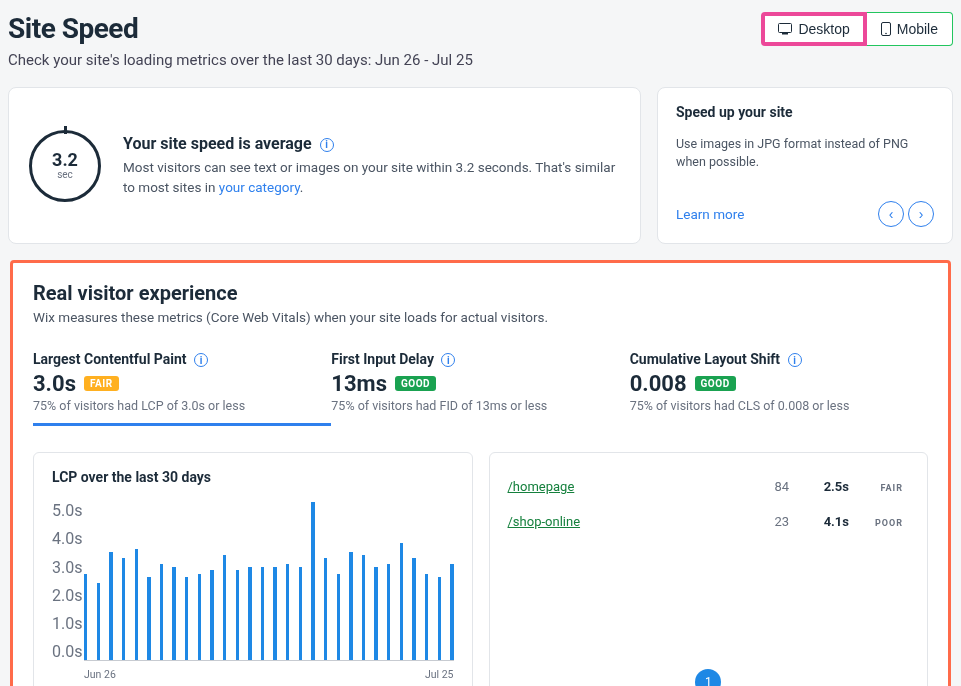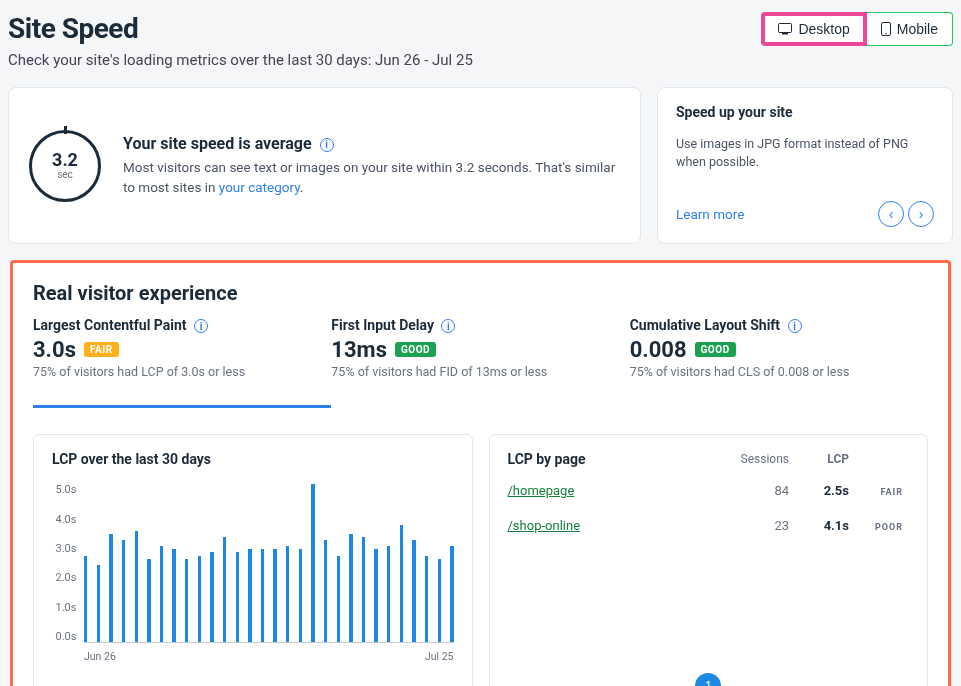--- a/index.html
+++ b/index.html
@@ -54,36 +54,36 @@
   }
 
   .visitor-panel {
     border: 3px solid #ff6b4a; border-radius: 4px; background: #fff;
     margin: 0 6px; padding: 18px 0 12px 0;
   }
   .vp-header { padding: 0 20px; }
   .vp-title { font-size: 20px; font-weight: 700; margin: 0 0 4px 0; }
   .vp-sub { font-size: 13.5px; color: #4b5563; margin: 0 0 18px 0; }
   .metrics { display: flex; padding: 0 20px; }
-  .metric { flex: 1; padding: 8px 0 26px 0; }
+  .metric { flex: 1; padding: 8px 0 10px 0; }
   .metric.active { border-bottom: 3px solid #2f80ed; }
   .metric-label { font-size: 14px; font-weight: 700; color: #1c2b39; }
   .metric-value { font-size: 22px; font-weight: 700; margin: 4px 0 2px 0; display: flex; align-items: center; gap: 8px; }
   .badge { font-size: 10px; font-weight: 700; padding: 2px 6px; border-radius: 3px; letter-spacing: 0.5px; }
   .badge.fair { background: #ffb020; color: #fff; }
   .badge.good { background: #1aa251; color: #fff; }
   .badge.poor { color: #6a7280; background: none; letter-spacing: 1px; font-size: 9px; }
   .metric-note { font-size: 12.5px; color: #6a7280; }
 
   .panels { display: flex; gap: 16px; padding: 26px 20px 0 20px; }
   .subcard { flex: 1; border: 1px solid #e2e5e9; border-radius: 6px; padding: 16px 18px; }
   .subcard h4 { margin: 0 0 16px 0; font-size: 14px; font-weight: 700; }
 
   .chart { position: relative; height: 178px; padding-left: 32px; }
-  .y-labels { position: absolute; left: 0; top: 0; bottom: 18px; width: 28px; display: flex; flex-direction: column; justify-content: space-between; font-size: 11px; color: #6a7280; text-align: right; align-items: center; }
+  .y-labels { position: absolute; left: 0; top: 0; bottom: 18px; width: 28px; display: flex; flex-direction: column; justify-content: space-between; font-size: 16px; color: #6a7280; text-align: right; }
   .plot { position: absolute; left: 32px; right: 0; top: 4px; bottom: 18px; border-bottom: 1px solid #c7cbd1; display: flex; align-items: flex-end; gap: 2.5%; }
   .bar { flex: 1; background: #1e88e5; }
   .x-labels { position: absolute; left: 32px; right: 0; bottom: -2px; display: flex; justify-content: space-between; font-size: 10.5px; color: #6a7280; text-align: center; }
 
   .tbl-head, .tbl-row { display: flex; align-items: center; font-size: 13px; }
   .tbl-head { color: #6a7280; font-size: 12px; padding-bottom: 6px; }
   .tbl-row { padding: 10px 0; }
   .c-page { flex: 1; color: #15803d; }
   .c-sess { width: 70px; text-align: right; color: #6a7280; }
   .c-lcp { width: 60px; text-align: right; font-weight: 700; }
@@ -151,20 +151,21 @@
             <span>›</span>
           </button>
       </div>
     </div>
   </div>
 </div>
 
 <div class="visitor-panel">
   <div class="vp-header">
     <h2 class="vp-title">Real visitor experience</h2>
+    <p class="vp-sub">Wix measures these metrics (Core Web Vitals) when your site loads for actual visitors.</p>
   </div>
 
   <div class="metrics" id="metrics-row">
       <div class="metric active">
         <div class="metric-label"><span>Largest Contentful Paint</span> <span class="info-icon">i</span></div>
         <div class="metric-value">
           <span>3.0s</span>
           <span class="badge fair">FAIR</span>
         </div>
         <div class="metric-note">75% of visitors had LCP of 3.0s or less</div>
@@ -232,26 +233,20 @@
             <div class="bar" title="Jul 25: 3.1s" style="height: 62%;"></div>
           </div>
         <div class="x-labels">
           <span>Jun 26</span>
           <span>Jul 25</span>
         </div>
       </div>
     </div>
 
     <div class="subcard">
-      <div class="tbl-head">
-        <div class="c-page" style="color:#1c2b39;font-weight:700;font-size:14px">LCP by page</div>
-        <div class="c-sess">Sessions</div>
-        <div class="c-lcp">LCP</div>
-        <div class="c-badge"></div>
-      </div>
       <div id="page-rows">
           <div class="tbl-row">
             <a href="#" class="c-page">/homepage</a>
             <div class="c-sess">84</div>
             <div class="c-lcp">2.5s</div>
             <div class="c-badge"><span class="badge poor">FAIR</span></div>
           </div>
           <div class="tbl-row">
             <a href="#" class="c-page">/shop-online</a>
             <div class="c-sess">23</div>

